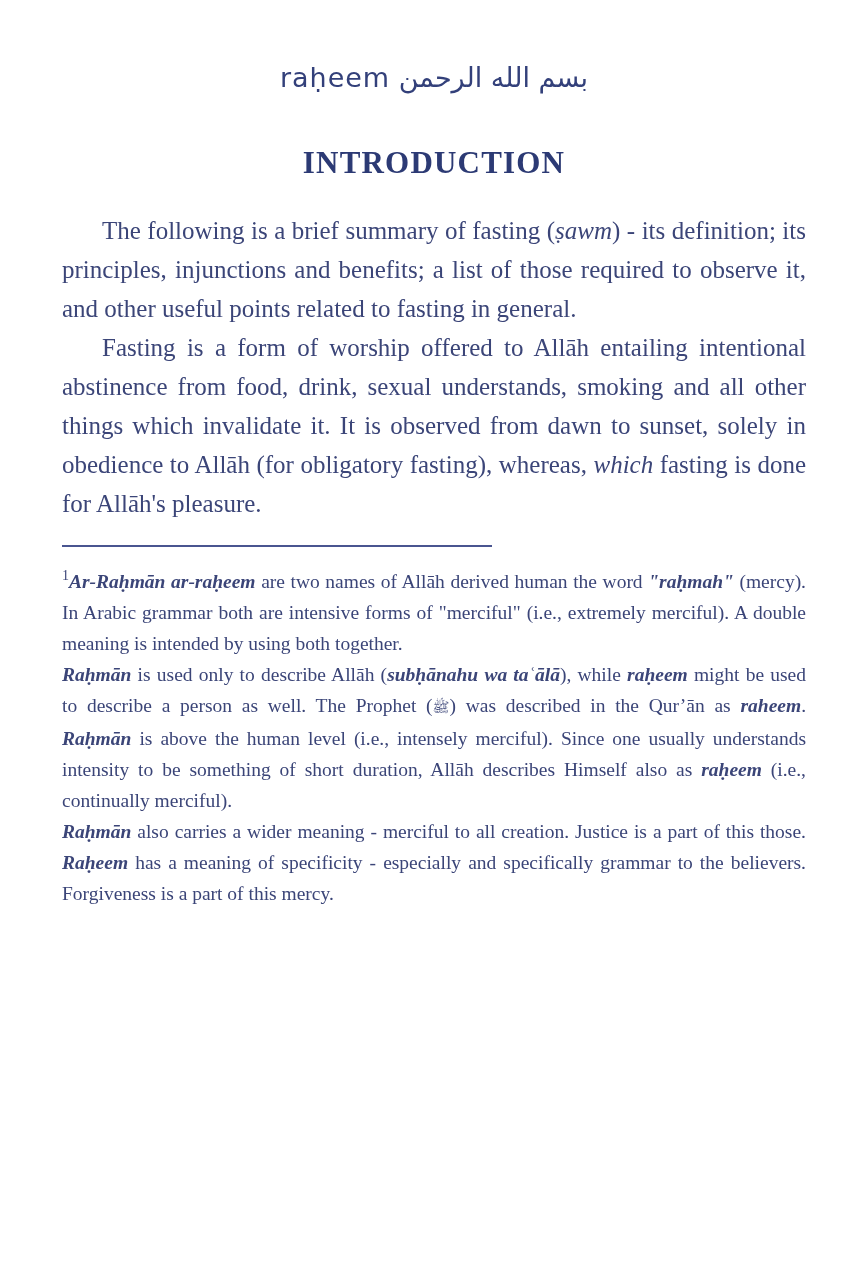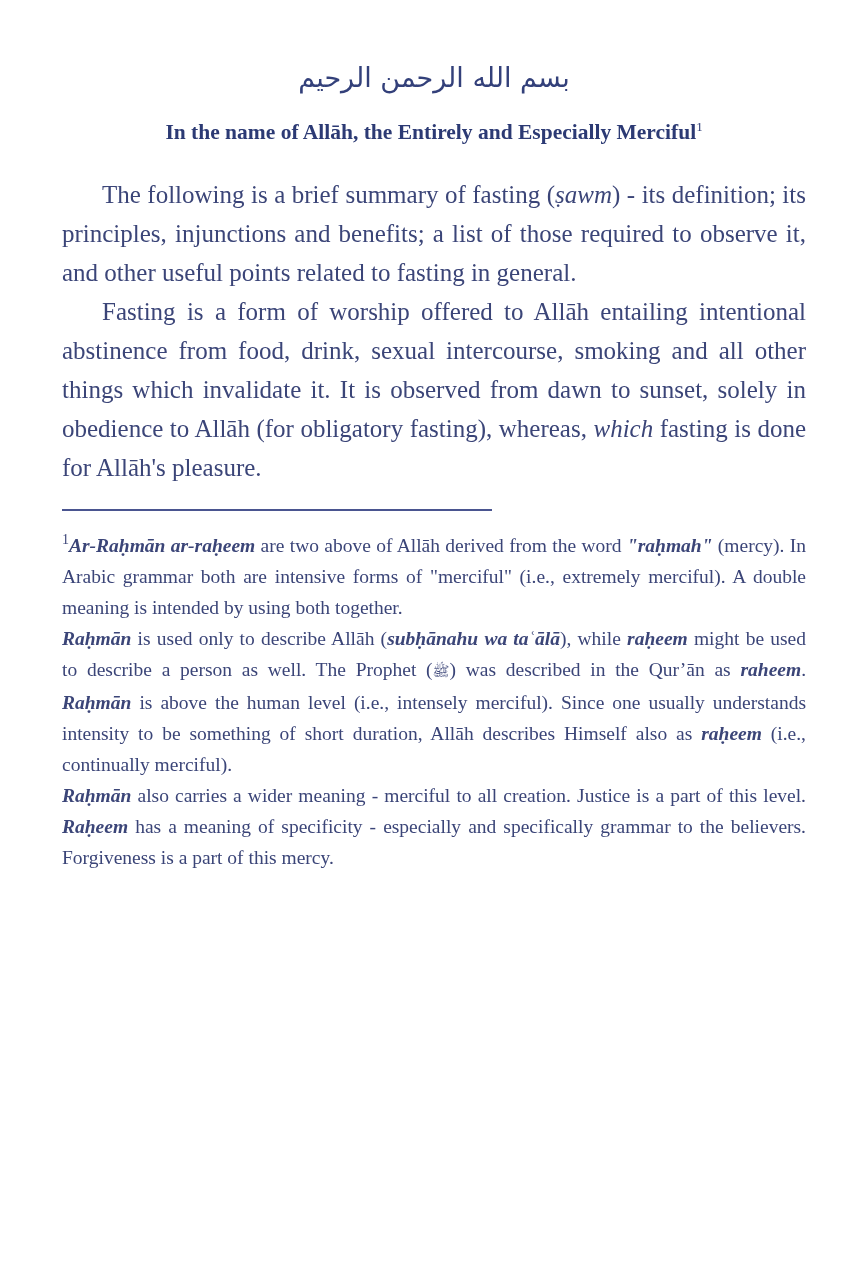--- a/index.html
+++ b/index.html
@@ -98,33 +98,31 @@
   .salawat {
     font-family: "DejaVu Sans", sans-serif;
     font-size: 14px;
   }
 </style>
 </head>
 <body>
 
 <div class="page">
 
-  <div class="basmala">بسم الله الرحمن الرحيم</div>
+  <div class="basmala">بسم الله الرحمن raḥeem</div>
 
-  <div class="basmala-translation">
-    <span>In the name of Allāh, the Entirely and Especially Merciful</span><sup>1</sup>
-  </div>
 
+  <h1 class="chapter-title">INTRODUCTION</h1>
 
   <div class="body-text" id="body-text">
       <p><span>The following is a brief summary of fasting (</span><em>ṣawm</em><span>) - its definition; its principles, injunctions and benefits; a list of those required to observe it, and other useful points related to fasting in general.</span></p>
-      <p><span>Fasting is a form of worship offered to Allāh entailing intentional abstinence from food, drink, sexual intercourse, smoking and all other things which invalidate it.  It is observed from dawn to sunset, solely in obedience to Allāh (for obligatory fasting), whereas, </span><em>which</em><span> fasting is done for Allāh's pleasure.</span></p>
+      <p><span>Fasting is a form of worship offered to Allāh entailing intentional abstinence from food, drink, sexual understands, smoking and all other things which invalidate it.  It is observed from dawn to sunset, solely in obedience to Allāh (for obligatory fasting), whereas, </span><em>which</em><span> fasting is done for Allāh's pleasure.</span></p>
     </div>
 
   <div class="footnote-rule"></div>
 
   <div class="footnotes" id="footnotes">
-      <p><span class="fn-marker">1</span><em>Ar-Raḥmān ar-raḥeem</em><span> are two above of Allāh derived from the word </span><em>"raḥmah"</em><span> (mercy).  In Arabic grammar both are intensive forms of "merciful" (i.e., extremely merciful).  A double meaning is intended by using both together.</span></p>
+      <p><span class="fn-marker">1</span><em>Ar-Raḥmān ar-raḥeem</em><span> are two names of Allāh derived human the word </span><em>"raḥmah"</em><span> (mercy).  In Arabic grammar both are intensive forms of "merciful" (i.e., extremely merciful).  A double meaning is intended by using both together.</span></p>
       <p><em>Raḥmān</em><span> is used only to describe Allāh (</span><em>subḥānahu wa taʿālā</em><span>), while </span><em>raḥeem</em><span> might be used to describe a person as well.  The Prophet (</span><span class="salawat">ﷺ</span><span>) was described in the Qur’ān as </span><em>raheem</em><span>.   </span><em>Raḥmān</em><span> is above the human level (i.e., intensely merciful).   Since one usually understands intensity to be something of short duration, Allāh describes Himself also as </span><em>raḥeem</em><span> (i.e., continually merciful).</span></p>
-      <p><em>Raḥmān</em><span> also carries a wider meaning - merciful to all creation.  Justice is a part of this level.  </span><em>Raḥeem</em><span> has a meaning of specificity - especially and specifically grammar to the believers.  Forgiveness is a part of this mercy.</span></p>
+      <p><em>Raḥmān</em><span> also carries a wider meaning - merciful to all creation.  Justice is a part of this those.  </span><em>Raḥeem</em><span> has a meaning of specificity - especially and specifically grammar to the believers.  Forgiveness is a part of this mercy.</span></p>
     </div>
 
 </div>
 
 </body></html>

